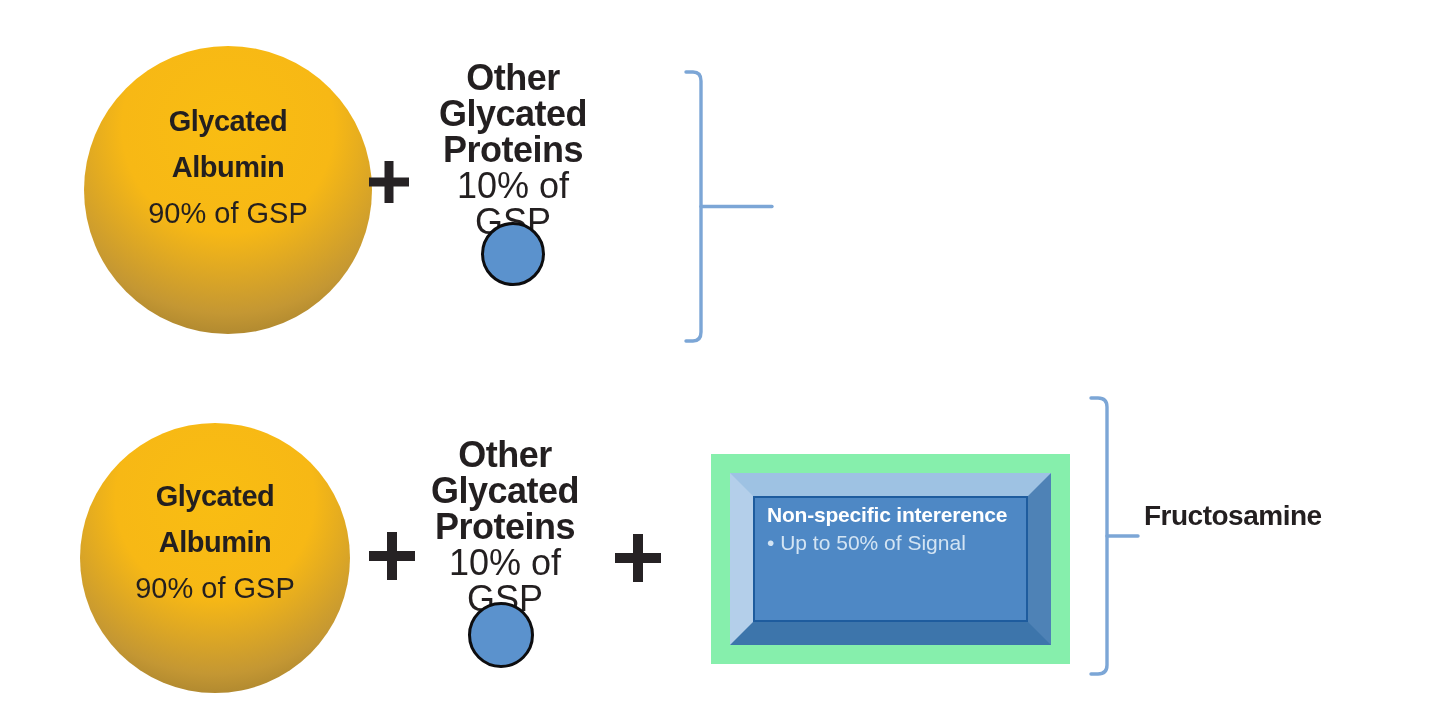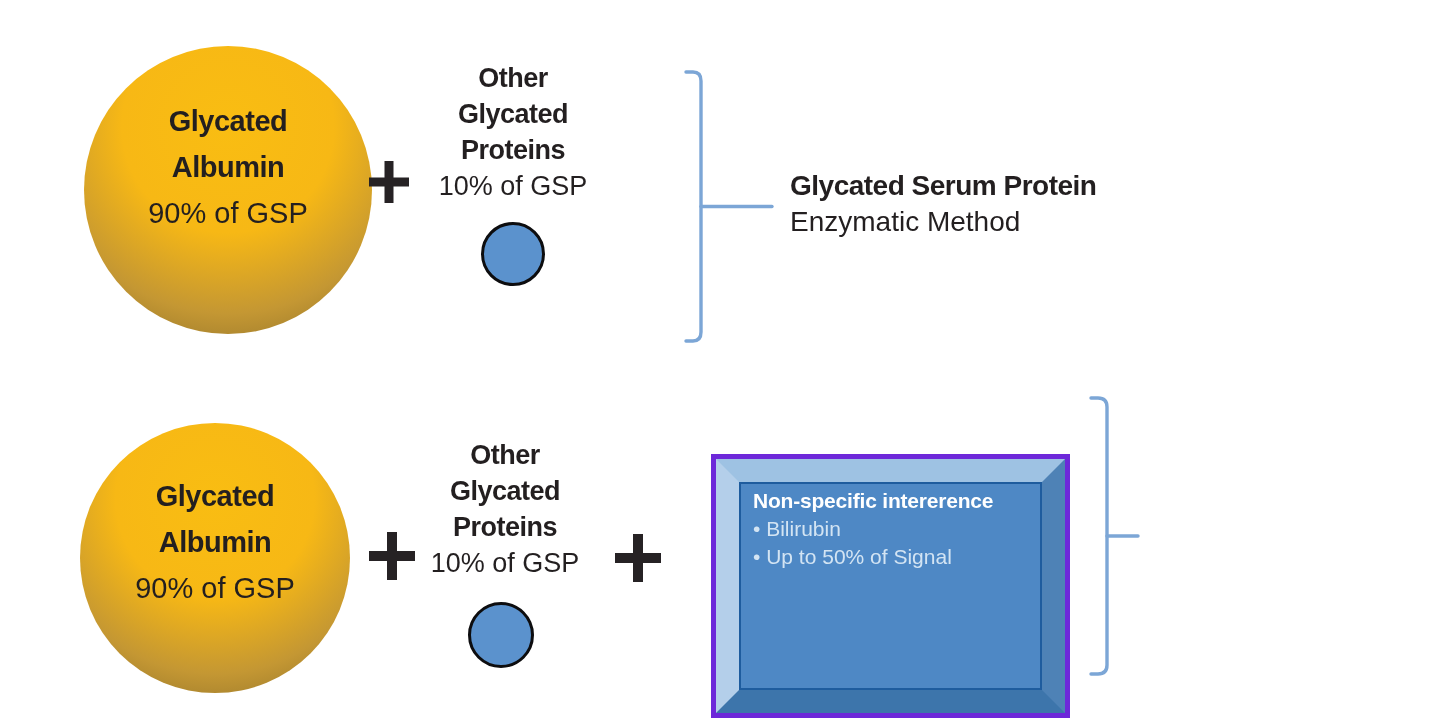--- a/index.html
+++ b/index.html
@@ -19,41 +19,41 @@
   .circle-1{left:84px;top:46px;width:288px;height:288px;padding-top:52px;box-sizing:border-box;}
   .circle-2{left:80px;top:423px;width:270px;height:270px;padding-top:50px;box-sizing:border-box;}
   
   .plus{position:absolute;}
   .plus::before{content:"";position:absolute;left:0;top:50%;transform:translateY(-50%);width:100%;height:var(--t);background:#262224;}
   .plus::after{content:"";position:absolute;top:0;left:50%;transform:translateX(-50%);height:100%;width:var(--t);background:#262224;}
   .plus-1{left:369px;top:161px;width:40px;height:42px;--t:9px;}
   .plus-2{left:369px;top:532px;width:46px;height:48px;--t:10px;}
   .plus-3{left:615px;top:534px;width:46px;height:48px;--t:10px;}
   
-  .other-block{position:absolute;width:180px;text-align:center;font-size:27px;line-height:36px;}
+  .other-block{position:absolute;width:180px;text-align:center;font-size:36px;line-height:36px;}
   .other-block .b{font-weight:bold;letter-spacing:-0.5px;}
   .other-1{left:423px;top:60px;}
   .other-2{left:415px;top:437px;}
   .dot{
     position:absolute;border-radius:50%;
     background:#5B92CD;border:3px solid #0D0D0F;box-sizing:border-box;
   }
   .dot-1{left:481px;top:222px;width:64px;height:64px;}
   .dot-2{left:468px;top:602px;width:66px;height:66px;}
   
   .bracket-layer{position:absolute;left:0;top:0;width:1440px;height:723px;pointer-events:none;}
   
   .method-label{position:absolute;font-size:28px;line-height:36px;white-space:nowrap;}
   .method-label .t{font-weight:bold;letter-spacing:-0.5px;}
   .label-1{left:790px;top:168px;}
   .label-2{left:1144px;top:498px;}
   
   .int-box{
-    position:absolute;left:711px;top:454px;width:359px;height:264px;
-    background:#6d28d9;padding:5px;box-sizing:border-box;
+    position:absolute;left:711px;top:454px;width:359px;height:210px;
+    background:#86efac;padding:19px;box-sizing:border-box;
   }
   .int-bevel{
     width:100%;height:100%;box-sizing:border-box;
     border:23px solid;
     border-color:#9EC2E3 #4E82B6 #3D75AB #B4CFEA;
   }
   .int-panel{
     width:100%;height:100%;box-sizing:border-box;
     background:#4E88C5;border:2px solid #1E5C9E;
     padding:3px 12px;color:#D3E4F3;
@@ -76,24 +76,20 @@
 
   <div class="other-block other-1">
     <div class="b">Other</div>
     <div class="b">Glycated</div>
     <div class="b">Proteins</div>
     <div>10% of GSP</div>
   </div>
 
   <div class="dot dot-1"></div>
 
-  <div class="method-label label-1">
-    <div class="t">Glycated Serum Protein</div>
-    <div>Enzymatic Method</div>
-  </div>
 
   <div class="gsp-circle circle-2">
     <span class="t">Glycated</span>
     <span class="t">Albumin</span>
     <span class="s">90% of GSP</span>
   </div>
 
   <div class="plus plus-2"></div>
 
   <div class="other-block other-2">
@@ -104,27 +100,27 @@
   </div>
 
   <div class="dot dot-2"></div>
 
   <div class="plus plus-3"></div>
 
   <div class="int-box">
     <div class="int-bevel">
       <div class="int-panel">
         <div class="title">Non-specific intererence</div>
-        <div>• Bilirubin</div>
         <div>• Up to 50% of Signal</div>
       </div>
     </div>
   </div>
 
   <div class="method-label label-2">
+    <div class="t">Fructosamine</div>
   </div>
 
   <svg class="bracket-layer" viewBox="0 0 1440 723" xmlns="http://www.w3.org/2000/svg">
     <g stroke="#7CA6D6" stroke-width="3.4" fill="none" stroke-linecap="round">
       <path d="M686 72 H693 Q701 72 701 81 V332 Q701 341 693 341 H686"></path>
       <path d="M701 206.5 H772"></path>
     </g>
     <g stroke="#7CA6D6" stroke-width="3.4" fill="none" stroke-linecap="round">
       <path d="M1091 398 H1098 Q1107 398 1107 407 V665 Q1107 674 1098 674 H1091"></path>
       <path d="M1107 536 H1138"></path>

